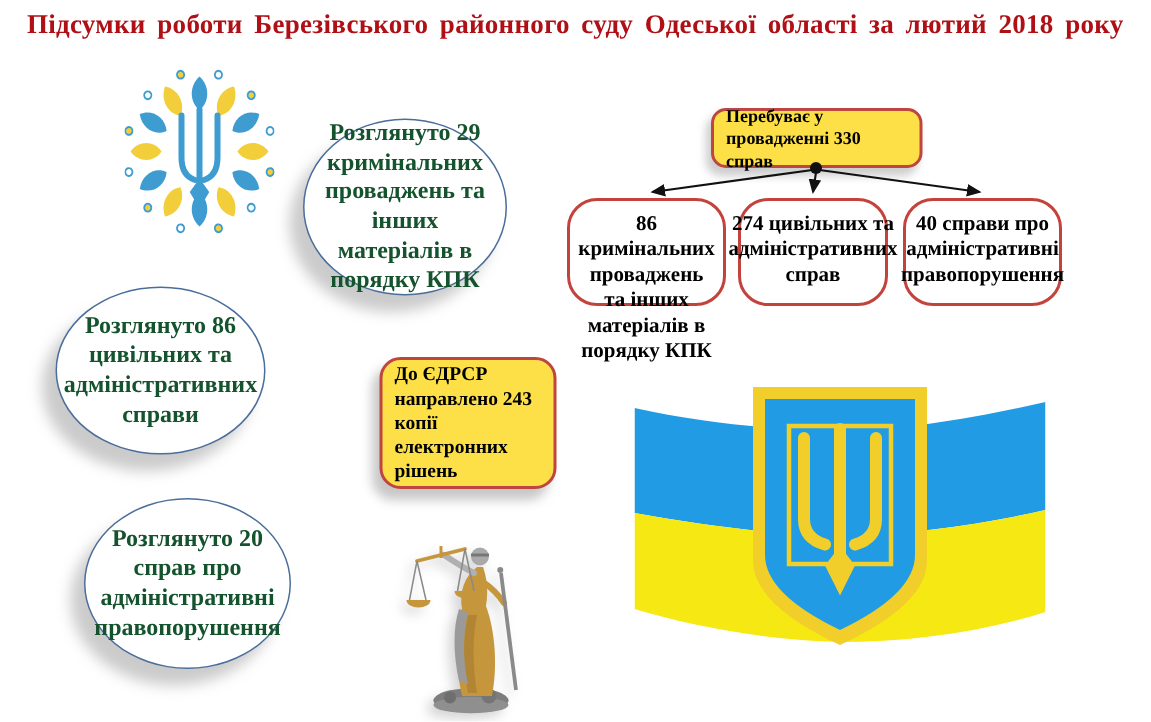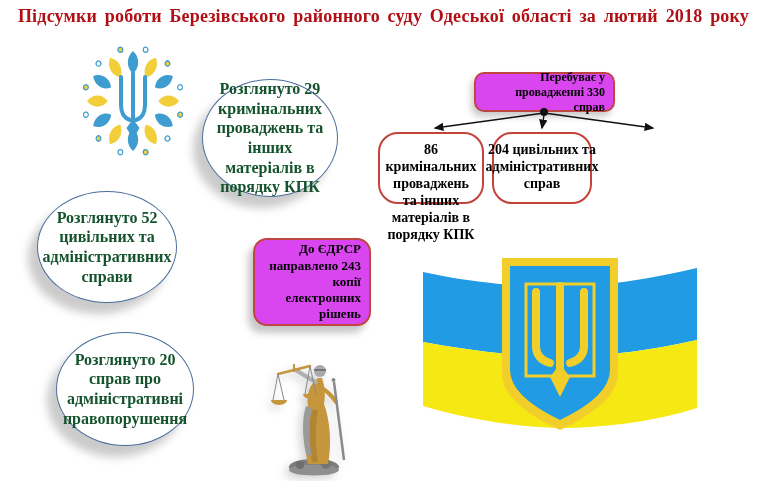--- a/index.html
+++ b/index.html
@@ -8,22 +8,22 @@
   .stage{position:absolute;inset:0;}
   .title{position:absolute;top:6px;left:0;width:767px;text-align:center;
          color:#B01015;font-weight:bold;font-size:18px;word-spacing:3px;letter-spacing:.2px;}
   .bubble{position:absolute;background:#fff;border:1.6px solid #4A6D9B;border-radius:50%;
           display:flex;align-items:center;justify-content:center;text-align:center;
           font-weight:bold;font-size:16px;line-height:1.22;color:#14532d;
           box-shadow:-9px 11px 9px rgba(125,125,125,.40);box-sizing:border-box;padding:0 12px;}
   .bubble.c1{left:202px;top:79px;width:136px;height:118px;}
   .bubble.c2{left:37px;top:191px;width:140px;height:112px;}
   .bubble.c3{left:56px;top:332px;width:138px;height:114px;}
-  .pinkbox{position:absolute;background:#d946ef;border:2.5px solid #BE4540;border-radius:14px;
-           display:flex;align-items:center;justify-content:center;text-align:right;
+  .pinkbox{position:absolute;background:#fde047;border:2.5px solid #BE4540;border-radius:14px;
+           display:flex;align-items:center;justify-content:center;text-align:left;
            font-weight:bold;font-size:12.5px;line-height:1.25;color:#000;box-sizing:border-box;
            box-shadow:-5px 7px 7px rgba(130,130,130,.45);padding:4px 8px;}
   .pinkbox.edrsr{left:253px;top:238px;width:118px;height:88px;font-size:13px;}
   .pinkbox.root{left:474px;top:72px;width:141px;height:40px;border-radius:10px;font-size:12px;
                 box-shadow:-3px 5px 6px rgba(130,130,130,.40);}
   .whitebox{position:absolute;top:132px;height:72px;background:#ffffff;border:2px solid #C4423C;
             border-radius:20px;display:flex;align-items:flex-start;justify-content:center;
             text-align:center;font-weight:bold;font-size:14px;line-height:1.22;color:#000;
             box-sizing:border-box;padding:7px 6px 0 6px;}
   .whitebox.w1{left:378px;width:106px;}
@@ -103,21 +103,21 @@
       <path d="M62,32 V60 Q62,72 53,75"></path>
       <path d="M50,28 V78"></path>
     </g>
     <path d="M50,74 l6.5,9 -6.5,11 -6.5,-11 Z" fill="#3E9CD0"></path>
   </svg>
 
   <div class="bubble c1">
     <span>Розглянуто 29 кримінальних проваджень та інших матеріалів в порядку КПК</span>
   </div>
   <div class="bubble c2">
-    <span>Розглянуто 52 цивільних та адміністративних справи</span>
+    <span>Розглянуто 86 цивільних та адміністративних справи</span>
   </div>
   <div class="bubble c3">
     <span>Розглянуто 20 справ про адміністративні правопорушення</span>
   </div>
 
   <div class="pinkbox edrsr">
     <span>До ЄДРСР направлено 243 копії електронних рішень</span>
   </div>
 
   <div class="pinkbox root">
@@ -133,21 +133,24 @@
     <circle cx="124" cy="8" r="4" fill="#111"></circle>
     <line x1="124" y1="9" x2="15" y2="24" stroke="#111" stroke-width="1.4" marker-end="url(#ah)"></line>
     <line x1="124" y1="11" x2="122" y2="24" stroke="#111" stroke-width="1.4" marker-end="url(#ah)"></line>
     <line x1="124" y1="9" x2="233" y2="24" stroke="#111" stroke-width="1.4" marker-end="url(#ah)"></line>
   </svg>
 
   <div class="whitebox w1">
     <span>86 кримінальних проваджень та інших матеріалів в порядку КПК</span>
   </div>
   <div class="whitebox w2">
-    <span>204 цивільних та адміністративних справ</span>
+    <span>274 цивільних та адміністративних справ</span>
+  </div>
+  <div class="whitebox w3">
+    <span>40 справи про адміністративні правопорушення</span>
   </div>
 
   <svg class="svgabs flag" width="274" height="182" viewBox="0 0 274 182">
     <path d="M0,16 C50,27 100,31 137,31 C180,31 230,22 274,12 L274,84 C230,94 185,100 137,101 C95,101 45,94 0,86 Z" fill="#219BE4"></path>
     <path d="M0,86 C45,94 95,101 137,101 C185,100 230,94 274,84 L274,152 C230,166 180,172 137,172 C90,171 40,162 0,150 Z" fill="#F6E813"></path>
     <g>
       <path d="M79,2 H195 V118 Q195,147 137,174 Q79,147 79,118 Z" fill="#F2CE2B"></path>
       <path d="M87,10 H187 V114 Q187,140 137,164 Q87,140 87,114 Z" fill="#219BE4"></path>
       <rect x="103" y="28" width="68" height="92" fill="none" stroke="#F2CE2B" stroke-width="3"></rect>
       <g stroke="#F2CE2B" stroke-width="8" fill="none" stroke-linecap="round">

